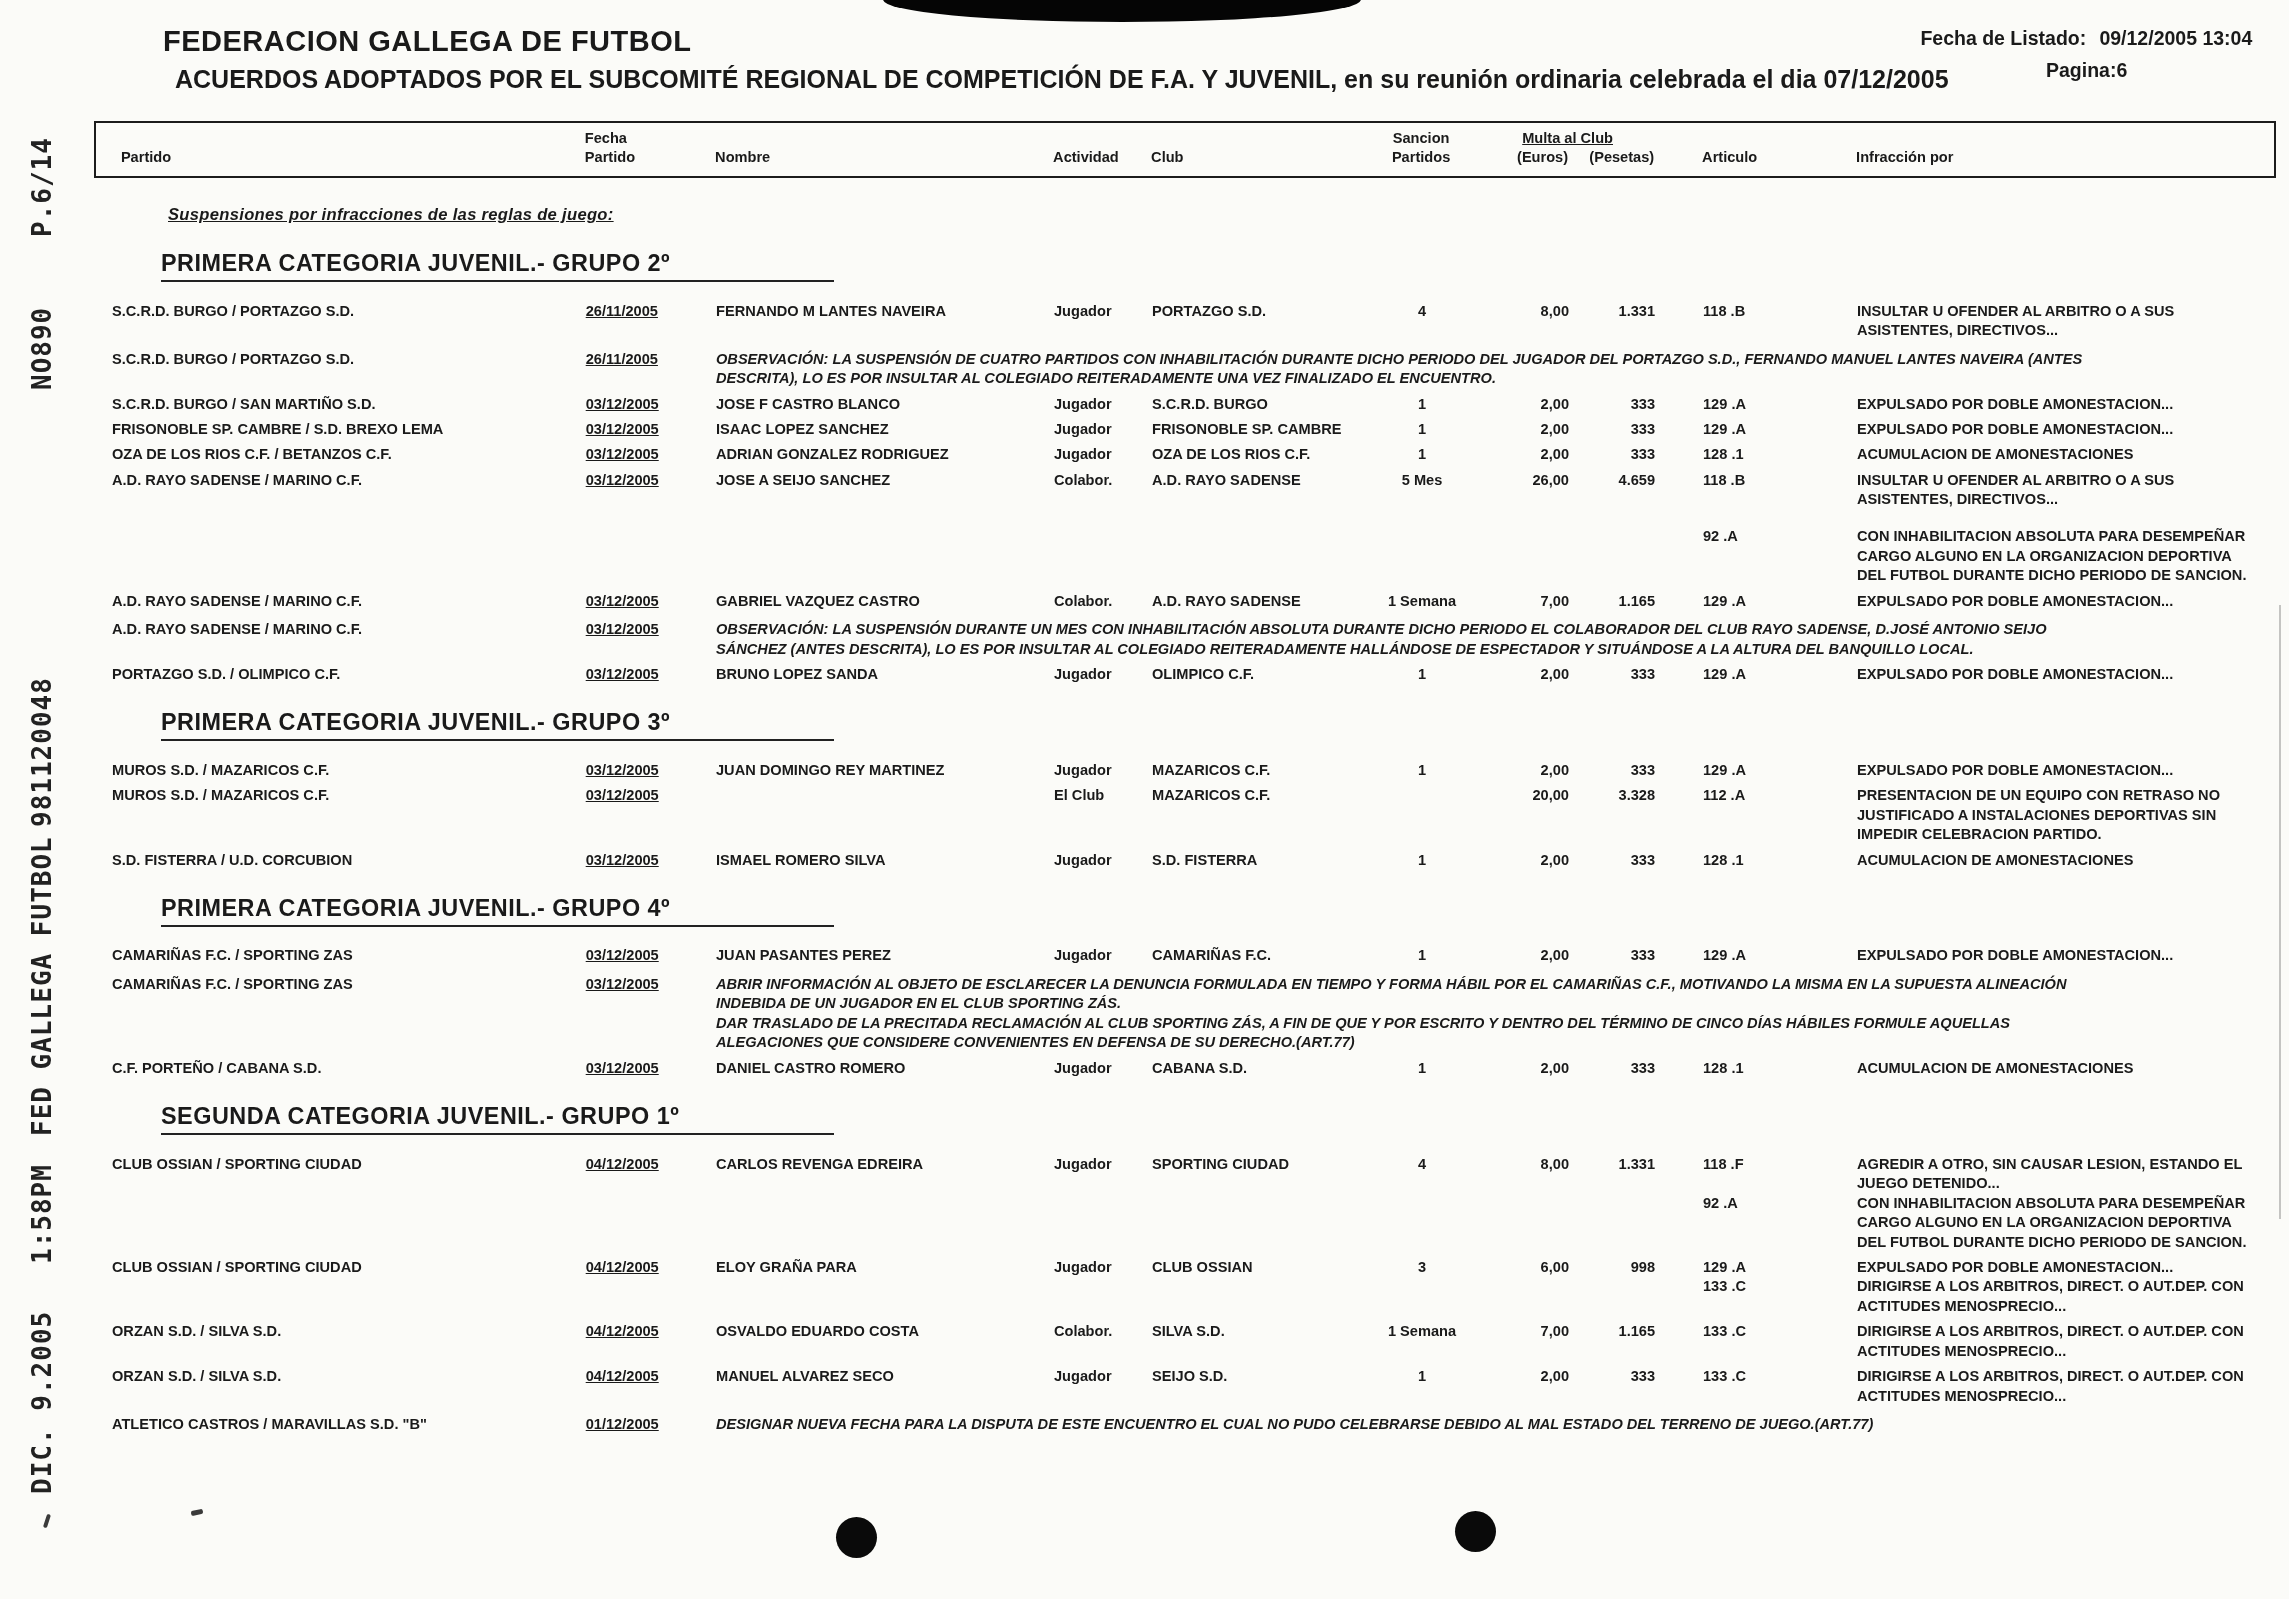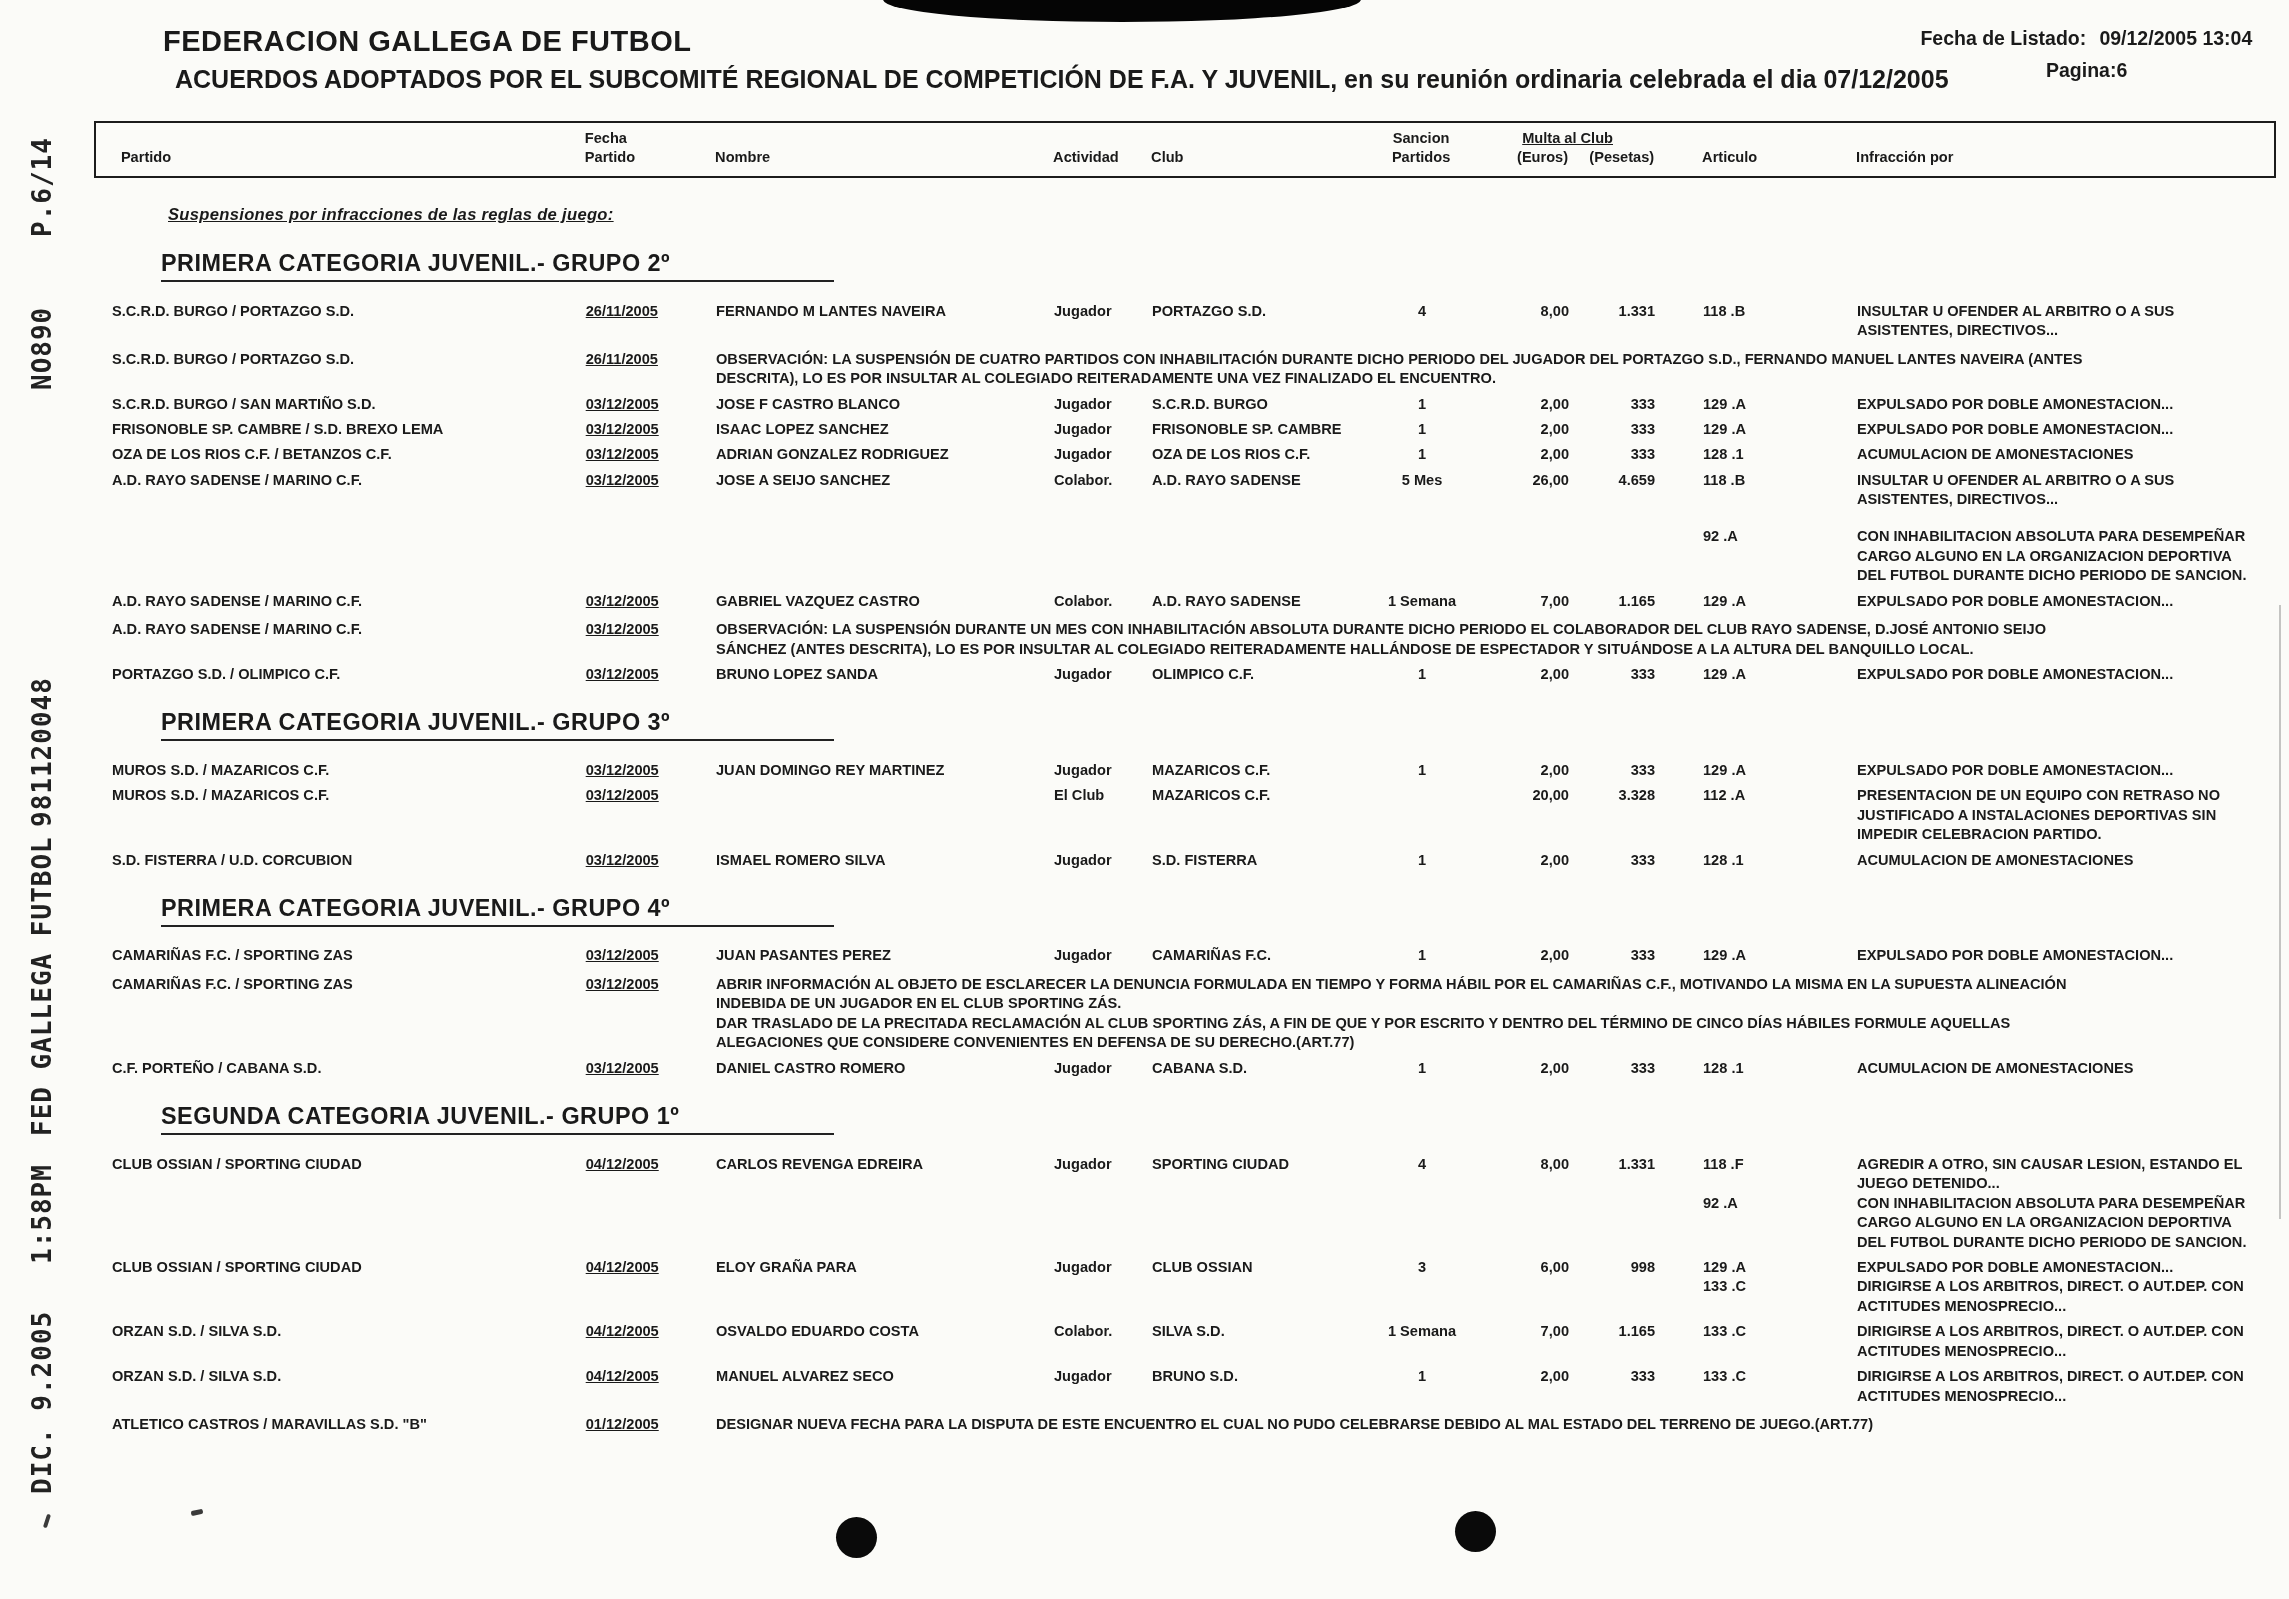--- a/index.html
+++ b/index.html
@@ -73,21 +73,21 @@
   .c-nombre    { padding-left:27px; padding-right:7.8px; }
   .c-actividad { padding-left:29px; }
   .c-club      { padding-left:25px; padding-right:3.9px; }
   .c-sancion   { text-align:center; }
   .c-euros     { text-align:right; padding-right:2px; }
   .c-pesetas   { text-align:right; padding-right:3.9px; }
   .art-line { display:grid; grid-template-columns:112px auto; }
   .art-line.gap { margin-top:17.6px; }
   .art-num  { padding-left:44px; }
   .art-text { padding-left:86px; white-space:pre-line; }
-  .note-text { grid-column:3 / -1; padding-left:27px; white-space:pre-line; }
+  .note-text { grid-column:3 / -1; padding-left:27px; white-space:pre-line;font-style:italic; }
 </style>
 </head>
 <body>
 
 <div class="page">
 
   <div class="top-blob"></div>
   <div class="hole hole-left"></div>
   <div class="hole hole-right"></div>
   <div class="edge-line"></div>
@@ -426,21 +426,21 @@
               <span class="art-text">DIRIGIRSE A LOS ARBITROS, DIRECT. O AUT.DEP. CON
 ACTITUDES MENOSPRECIO...</span>
             </div>
           </div>
         </div>
         <div class="row sanction">
           <div class="c-partido">ORZAN S.D. / SILVA S.D.</div>
           <div class="c-fecha">04/12/2005</div>
           <div class="c-nombre">MANUEL ALVAREZ SECO</div>
           <div class="c-actividad">Jugador</div>
-          <div class="c-club">BRUNO S.D.</div>
+          <div class="c-club">SEIJO S.D.</div>
           <div class="c-sancion">1</div>
           <div class="c-euros">2,00</div>
           <div class="c-pesetas">333</div>
           <div class="arts">
             <div class="art-line">
               <span class="art-num">133 .C</span>
               <span class="art-text">DIRIGIRSE A LOS ARBITROS, DIRECT. O AUT.DEP. CON
 ACTITUDES MENOSPRECIO...</span>
             </div>
           </div>

